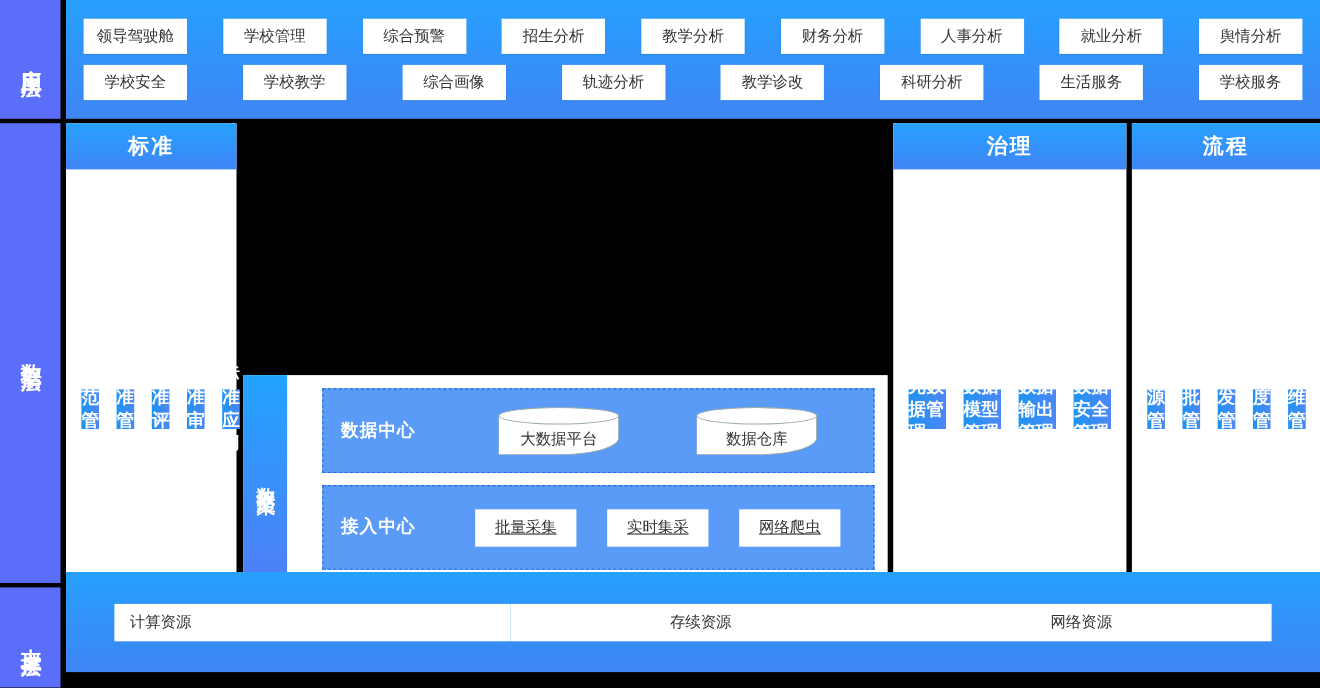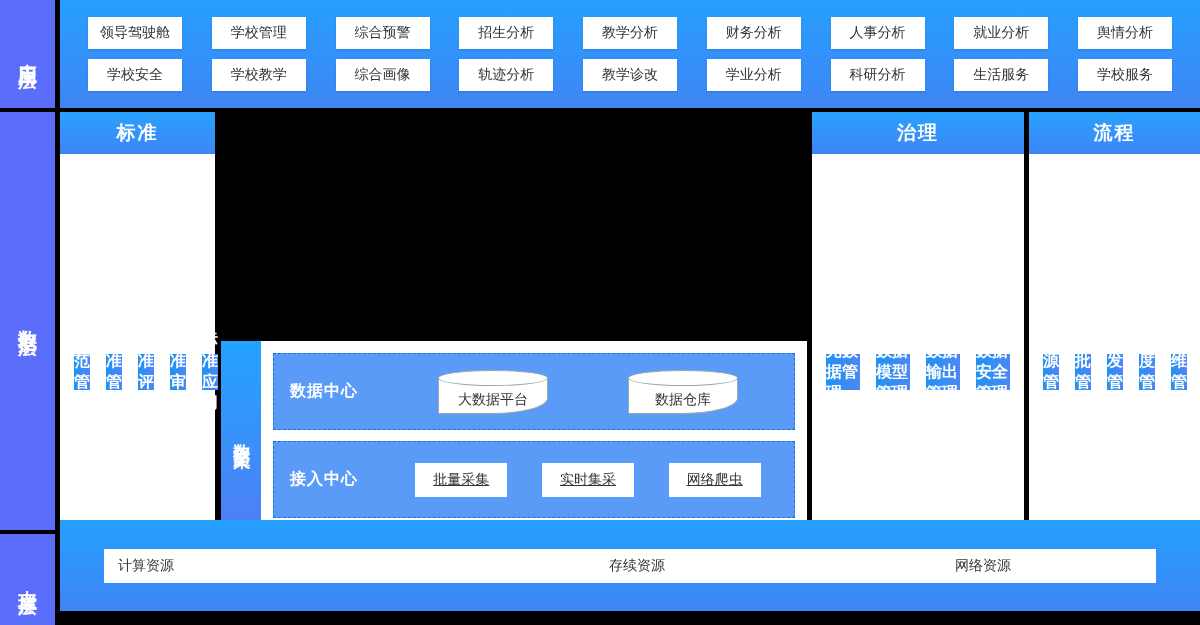--- a/index.html
+++ b/index.html
@@ -21,21 +21,21 @@
   }
   #rail-app{top:0;height:108px;}
   #rail-data{top:112px;height:418px;}
   #rail-support{top:534px;height:91px;}
 
   
   .app-layer{
     position:absolute;left:60px;top:0;width:1140px;height:108px;
     background:linear-gradient(180deg,#26a0ff 0%,#3f85f4 100%);
     display:flex;flex-direction:column;justify-content:center;
-    padding:0 20px;box-sizing:border-box;gap:10px;
+    padding:0 8px;box-sizing:border-box;gap:10px;
   }
   .app-row{display:flex;justify-content:space-between;padding:0 8px;}
   .app-chip{
     background:#fff;color:#333;font-size:14px;
     width:94px;height:32px;display:flex;align-items:center;justify-content:center;
     box-shadow:0 1px 2px rgba(0,0,0,.12);
   }
 
   
   .col{
@@ -56,21 +56,21 @@
     display:flex;align-items:center;justify-content:center;
   }
   #col-standard{left:60px;width:155px;}
   #col-govern{left:812px;width:212px;}
   #col-process{left:1029px;width:171px;}
   #col-govern .pill,#col-process .pill{max-width:100%;}
 
   
   .center-panel{position:absolute;left:221px;background:#fff;display:flex;}
   #panel-service{top:112px;width:586px;height:222px;}
-  #panel-gather{top:341px;width:586px;height:189px;}
+  #panel-gather{top:341px;width:586px;height:189px;gap:20px;}
   .vtab{
     flex:0 0 40px;
     background:linear-gradient(180deg,#22a3ff 0%,#4f7ff6 100%);
     color:#fff;font-size:17px;font-weight:700;
     display:flex;align-items:center;justify-content:center;
   }
   .vtab span{writing-mode:vertical-rl;text-orientation:upright;letter-spacing:3px;line-height:1.2;}
   .panel-body{flex:1;padding:12px;display:flex;gap:12px;box-sizing:border-box;}
 
   
@@ -159,21 +159,20 @@
       <div class="app-chip">人事分析</div>
       <div class="app-chip">就业分析</div>
       <div class="app-chip">舆情分析</div>
     </div>
     <div class="app-row">
       <div class="app-chip">学校安全</div>
       <div class="app-chip">学校教学</div>
       <div class="app-chip">综合画像</div>
       <div class="app-chip">轨迹分析</div>
       <div class="app-chip">教学诊改</div>
-      <div class="app-chip">学业分析</div>
       <div class="app-chip">科研分析</div>
       <div class="app-chip">生活服务</div>
       <div class="app-chip">学校服务</div>
     </div>
   </div>
 
   <div class="col" id="col-standard">
     <div class="col-head">标准</div>
     <div class="col-body">
       <div class="pill">规范管理</div>

